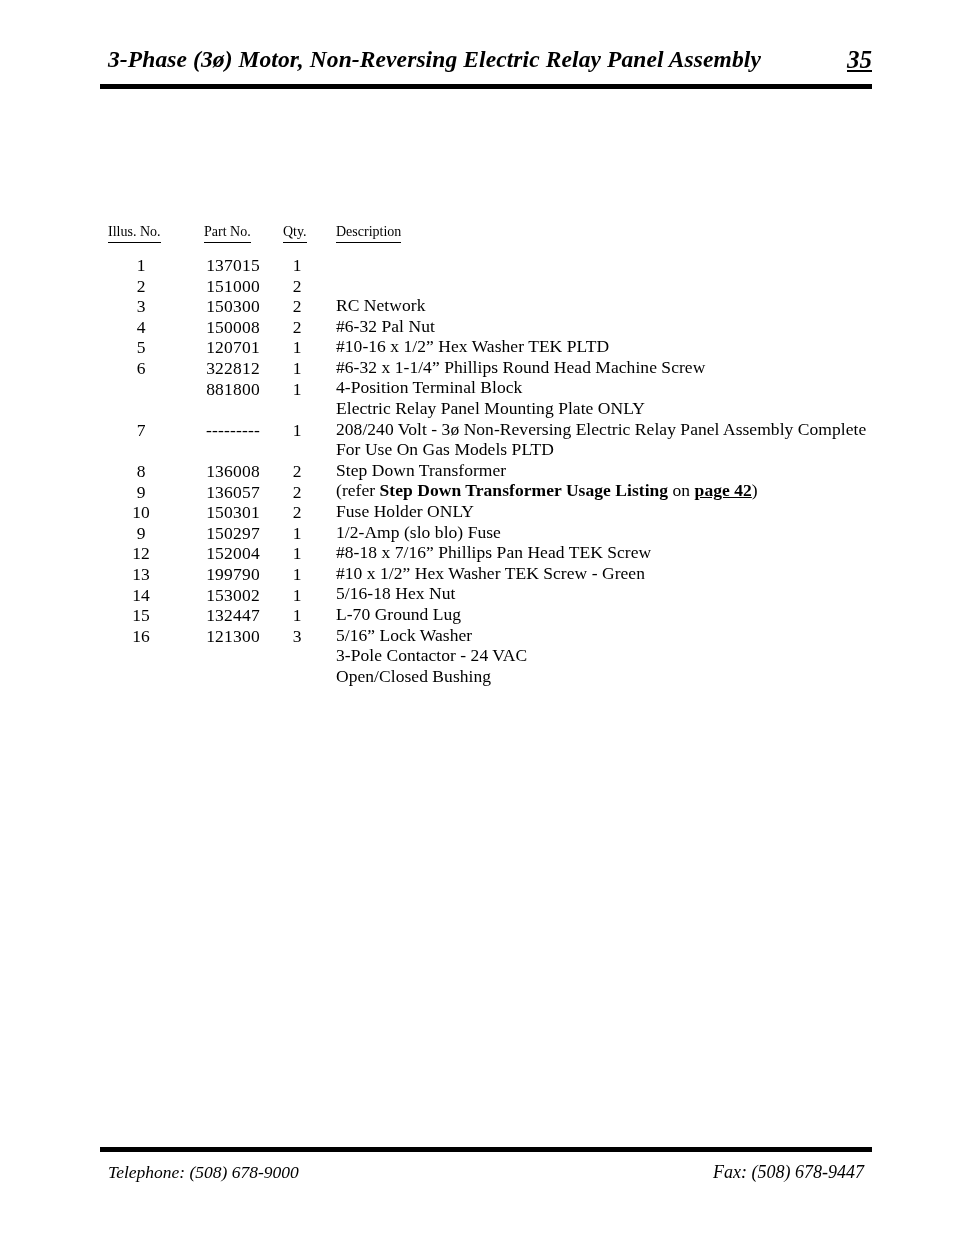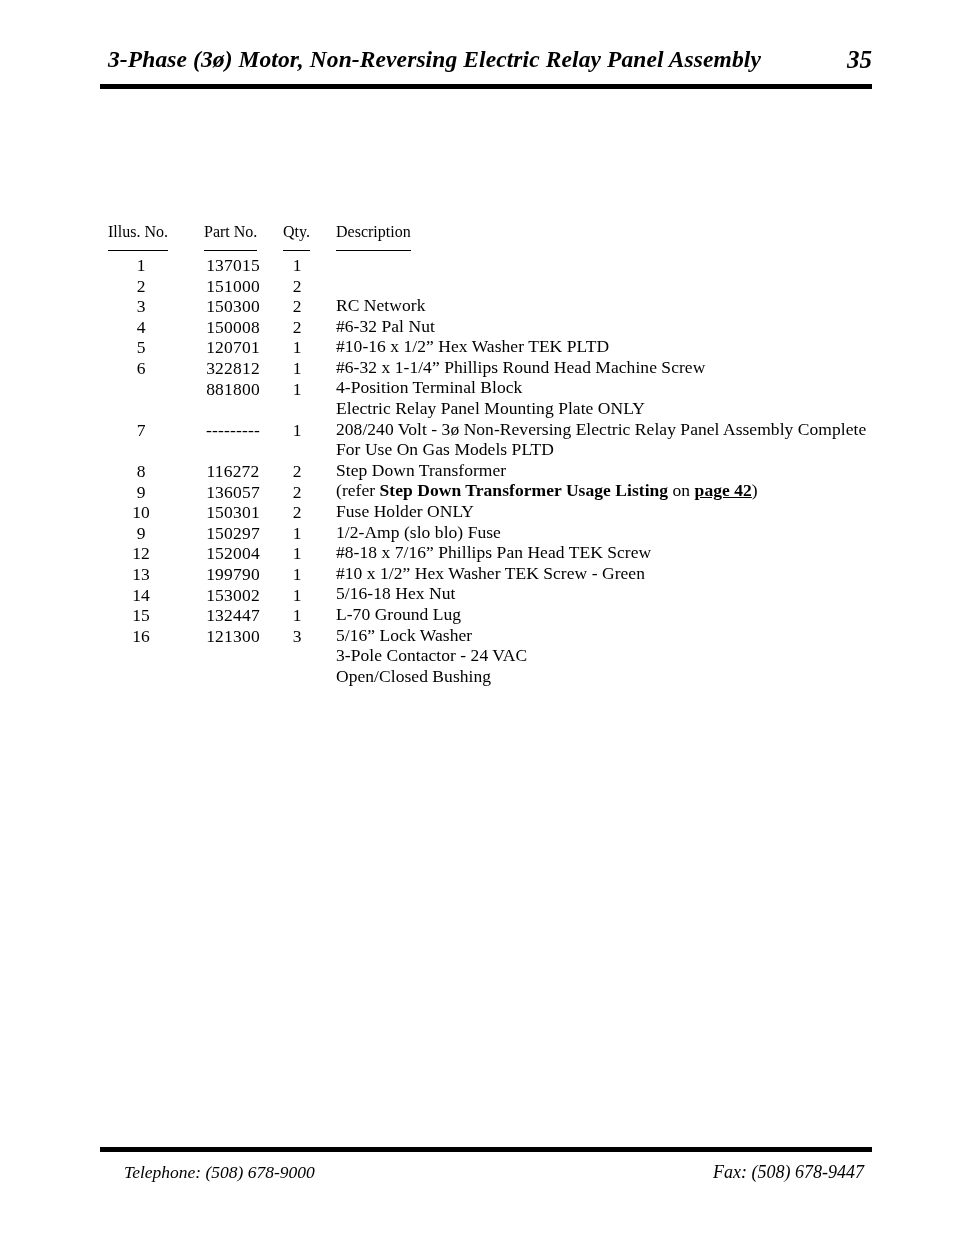--- a/index.html
+++ b/index.html
@@ -34,20 +34,21 @@
     letter-spacing: 0.1px;
     white-space: nowrap;
   }
   .page-header-number {
     position: absolute;
     right: 0px;
     top: 0px;
     font-size: 25px;
     font-style: italic;
     font-weight: bold;
+    text-decoration: underline;
   }
   .header-rule {
     position: absolute;
     left: 100px;
     top: 84px;
     width: 772px;
     height: 5px;
     background: #000000;
   }
 
@@ -58,24 +59,24 @@
     top: 222px;
     width: 954px;
   }
   .table-head {
     position: relative;
     height: 33px;
   }
   .th {
     position: absolute;
     top: 0px;
-    font-size: 16px;
+    font-size: 14px;
     white-space: nowrap;
     border-bottom: 1.3px solid #000000;
-    padding-bottom: 9px;
+    padding-bottom: 1px;
     line-height: 19px;
   }
   .th-illus { left: 108px; }
   .th-part  { left: 204px; }
   .th-qty   { left: 283px; }
   .th-desc  { left: 336px; }
 
   .table-body {
     position: relative;
   }
@@ -127,21 +128,21 @@
   }
   .page-footer {
     position: absolute;
     left: 100px;
     top: 1162px;
     width: 772px;
     height: 26px;
   }
   .footer-left {
     position: absolute;
-    left: 24px;
+    left: 8px;
     top: 0px;
     font-size: 17.5px;
     font-style: italic;
     white-space: nowrap;
   }
   .footer-right {
     position: absolute;
     right: 8px;
     top: 0px;
     font-size: 18px;
@@ -223,21 +224,21 @@
         <div class="cell c-desc">Step Down Transformer</div>
       </div>
       <div class="row">
         <div class="cell c-illus"></div>
         <div class="cell c-part"></div>
         <div class="cell c-qty"></div>
         <div class="cell c-desc"><span>(refer </span><span class="b">Step  Down  Transformer  Usage  Listing</span><span> on </span><span class="bu">page 42</span><span>)</span></div>
       </div>
       <div class="row">
         <div class="cell c-illus">8</div>
-        <div class="cell c-part">116272</div>
+        <div class="cell c-part">136008</div>
         <div class="cell c-qty">2</div>
         <div class="cell c-desc">Fuse Holder ONLY</div>
       </div>
       <div class="row">
         <div class="cell c-illus">9</div>
         <div class="cell c-part">136057</div>
         <div class="cell c-qty">2</div>
         <div class="cell c-desc">1/2-Amp (slo blo) Fuse</div>
       </div>
       <div class="row">

